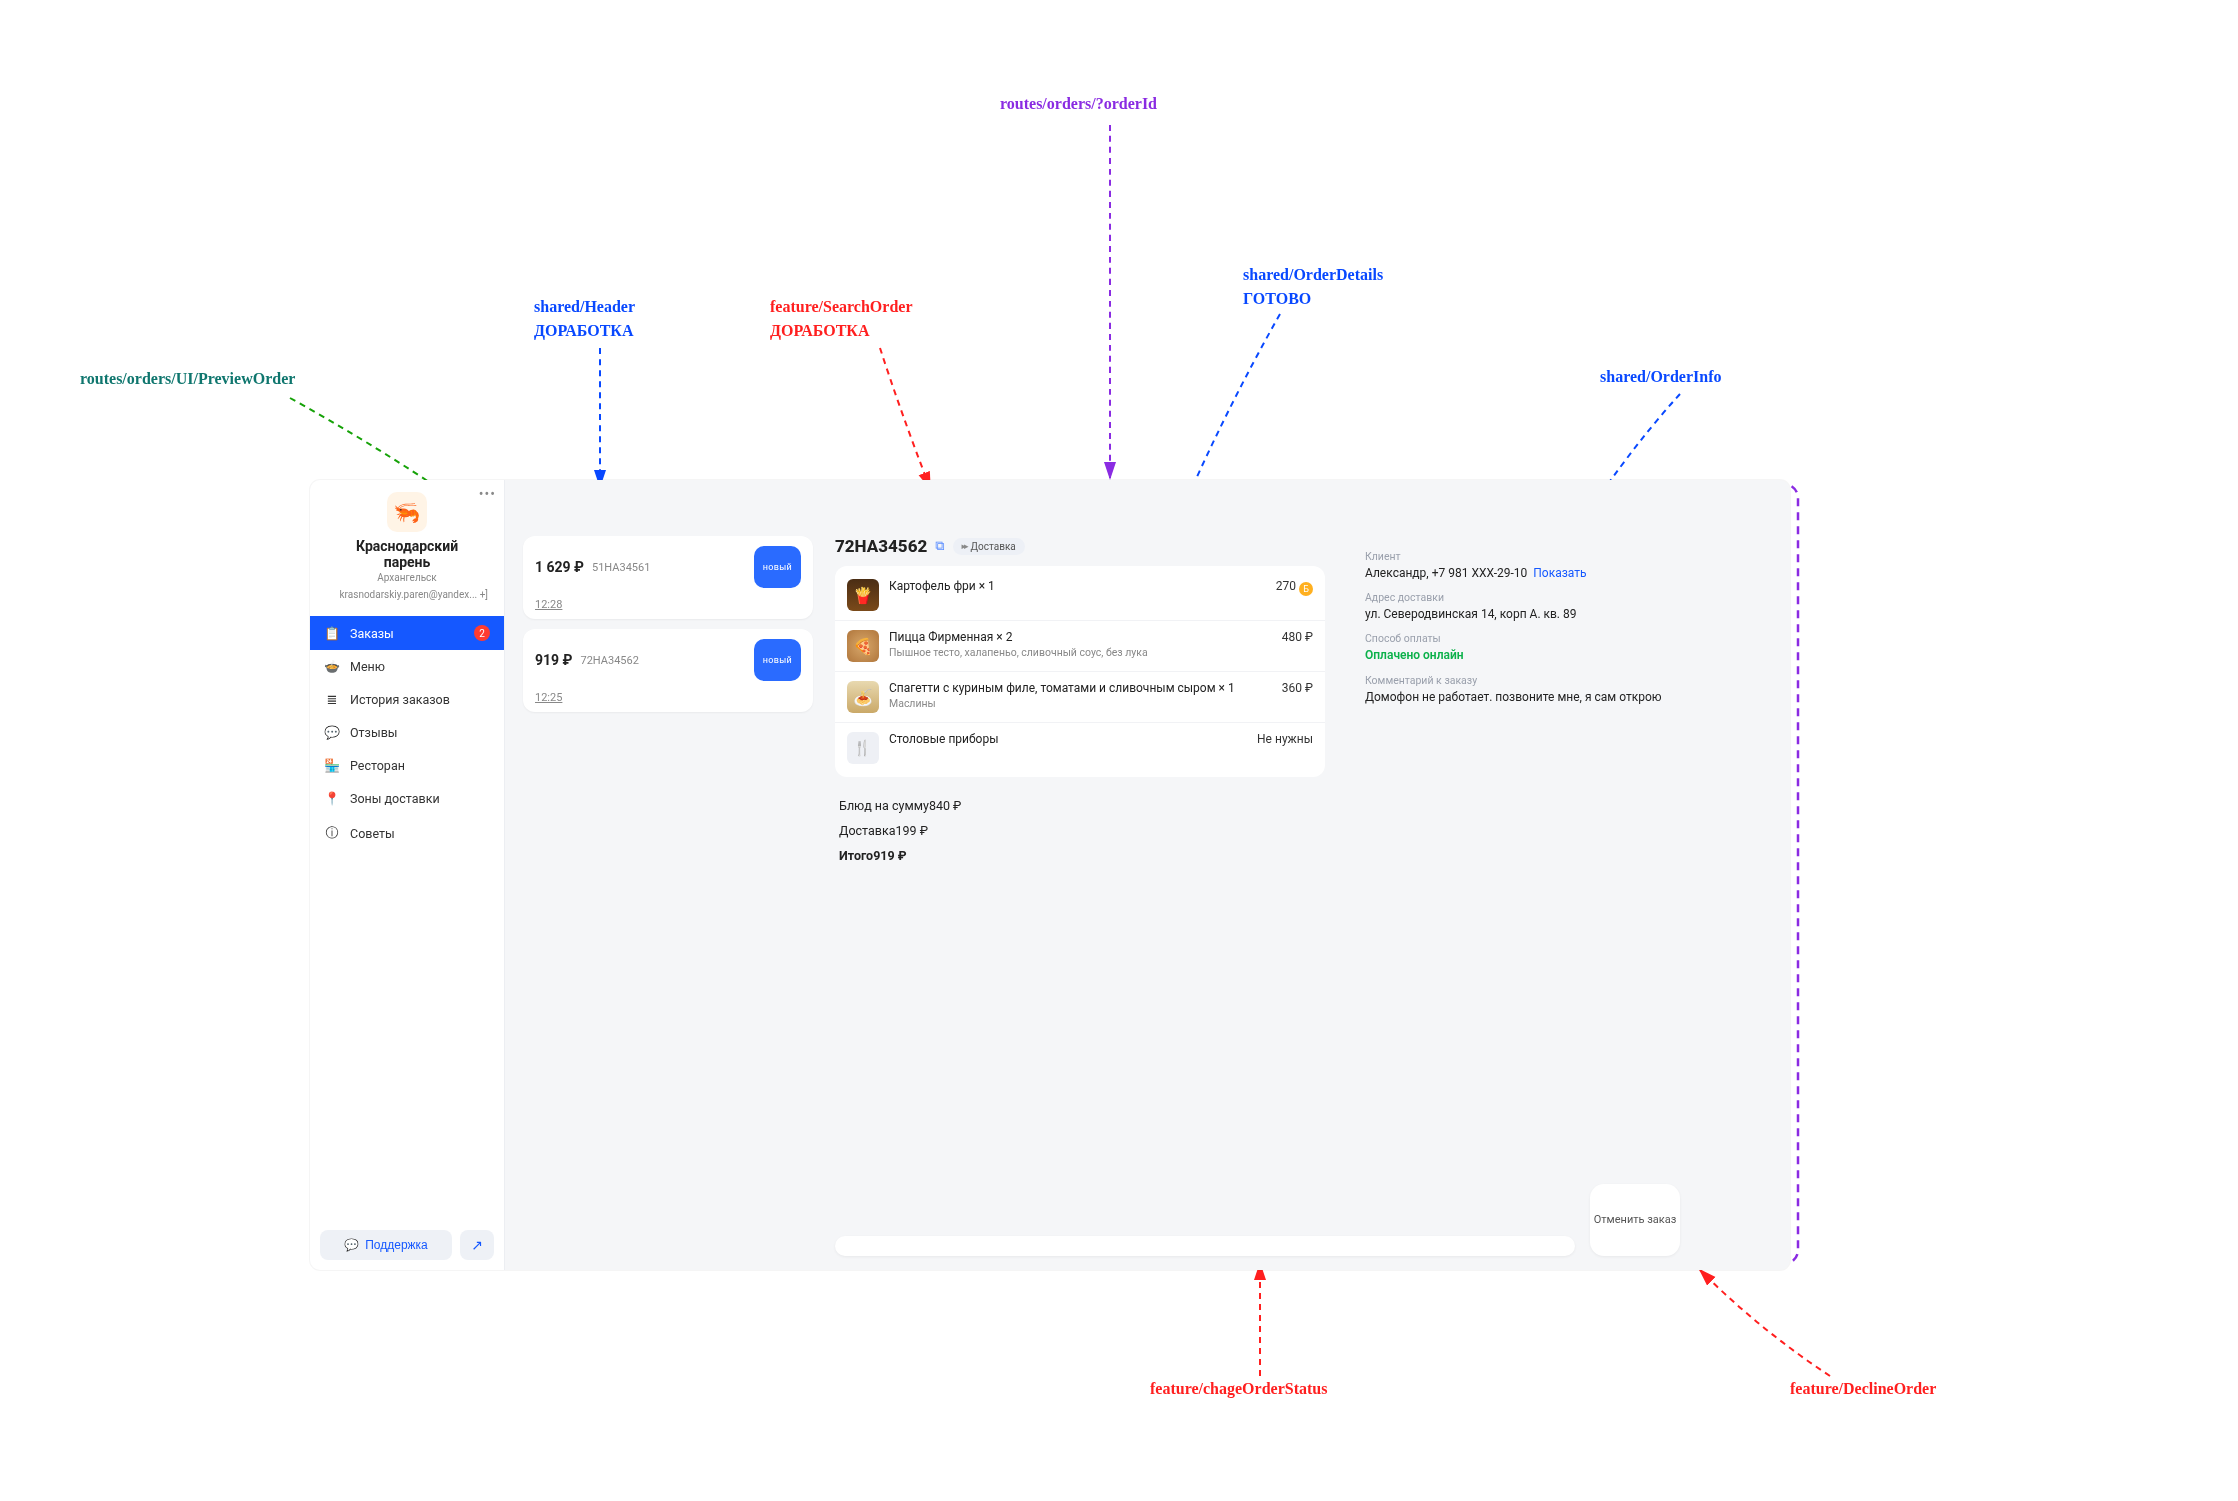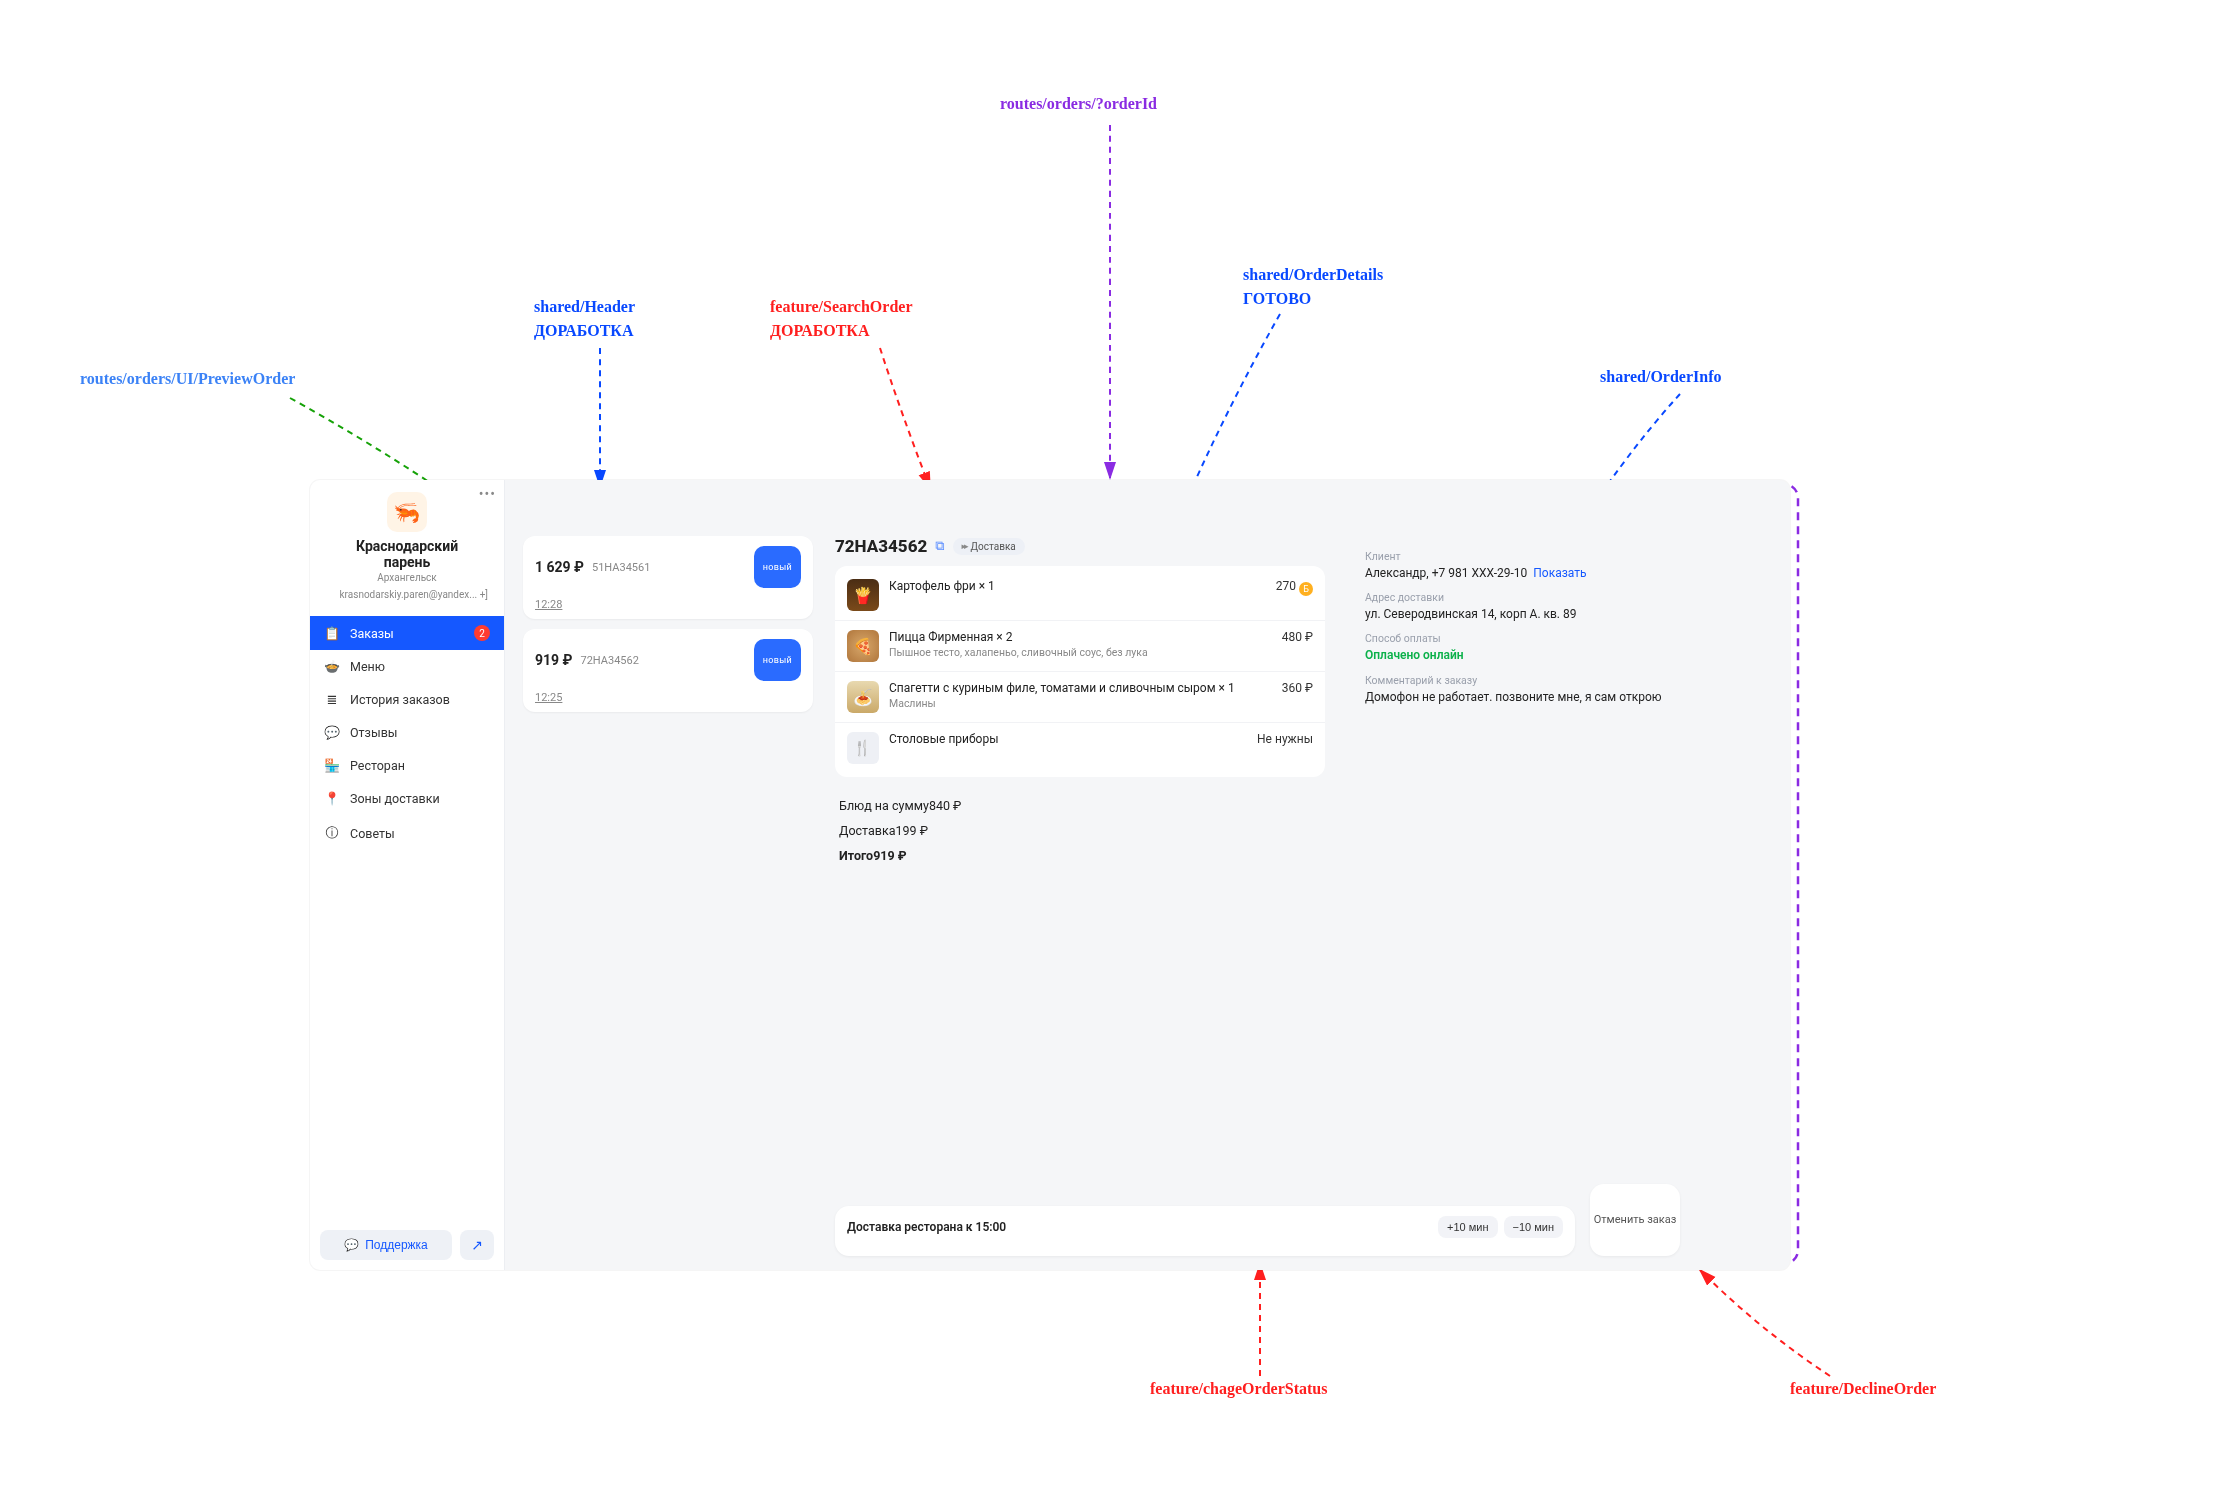--- a/index.html
+++ b/index.html
@@ -16,21 +16,21 @@
 
 
 .anno {
   position: absolute;
   font-family: "Comic Sans MS", "Segoe Script", cursive;
   font-size: 16px;
   font-weight: 600;
   white-space: nowrap;
 }
 .anno.blue  { color: #0848ff; }
-.anno.green { color: #3b82f6; }
+.anno.green { color: #0f766e; }
 .anno.red   { color: #ff1f1f; }
 .anno.orange{ color: #ff8c00; }
 .anno.purple{ color: #8a2be2; }
 
 
 .app {
   position: absolute;
   top: 480px;
   left: 310px;
   width: 1480px;
@@ -398,26 +398,19 @@
       </div>
       <div class="info-lbl">Адрес доставки</div>
       <div class="info-val">ул. Северодвинская 14, корп А. кв. 89</div>
       <div class="info-lbl">Способ оплаты</div>
       <div class="info-val info-paid">Оплачено онлайн</div>
       <div class="info-lbl">Комментарий к заказу</div>
       <div class="info-val">Домофон не работает. позвоните мне, я сам открою</div>
     </div>
 
     <div class="status-panel">
-      <div class="sp-top">
-        <span class="sp-title">Доставка ресторана к 15:00</span>
-        <div class="sp-btns">
-          <button class="time-btn">+10 мин</button>
-          <button class="time-btn">−10 мин</button>
-        </div>
-      </div>
     </div>
     <div class="cancel-box">
       <span>Отменить заказ</span>
     </div>
 
   </div>
 </div>
 
 </body></html>

